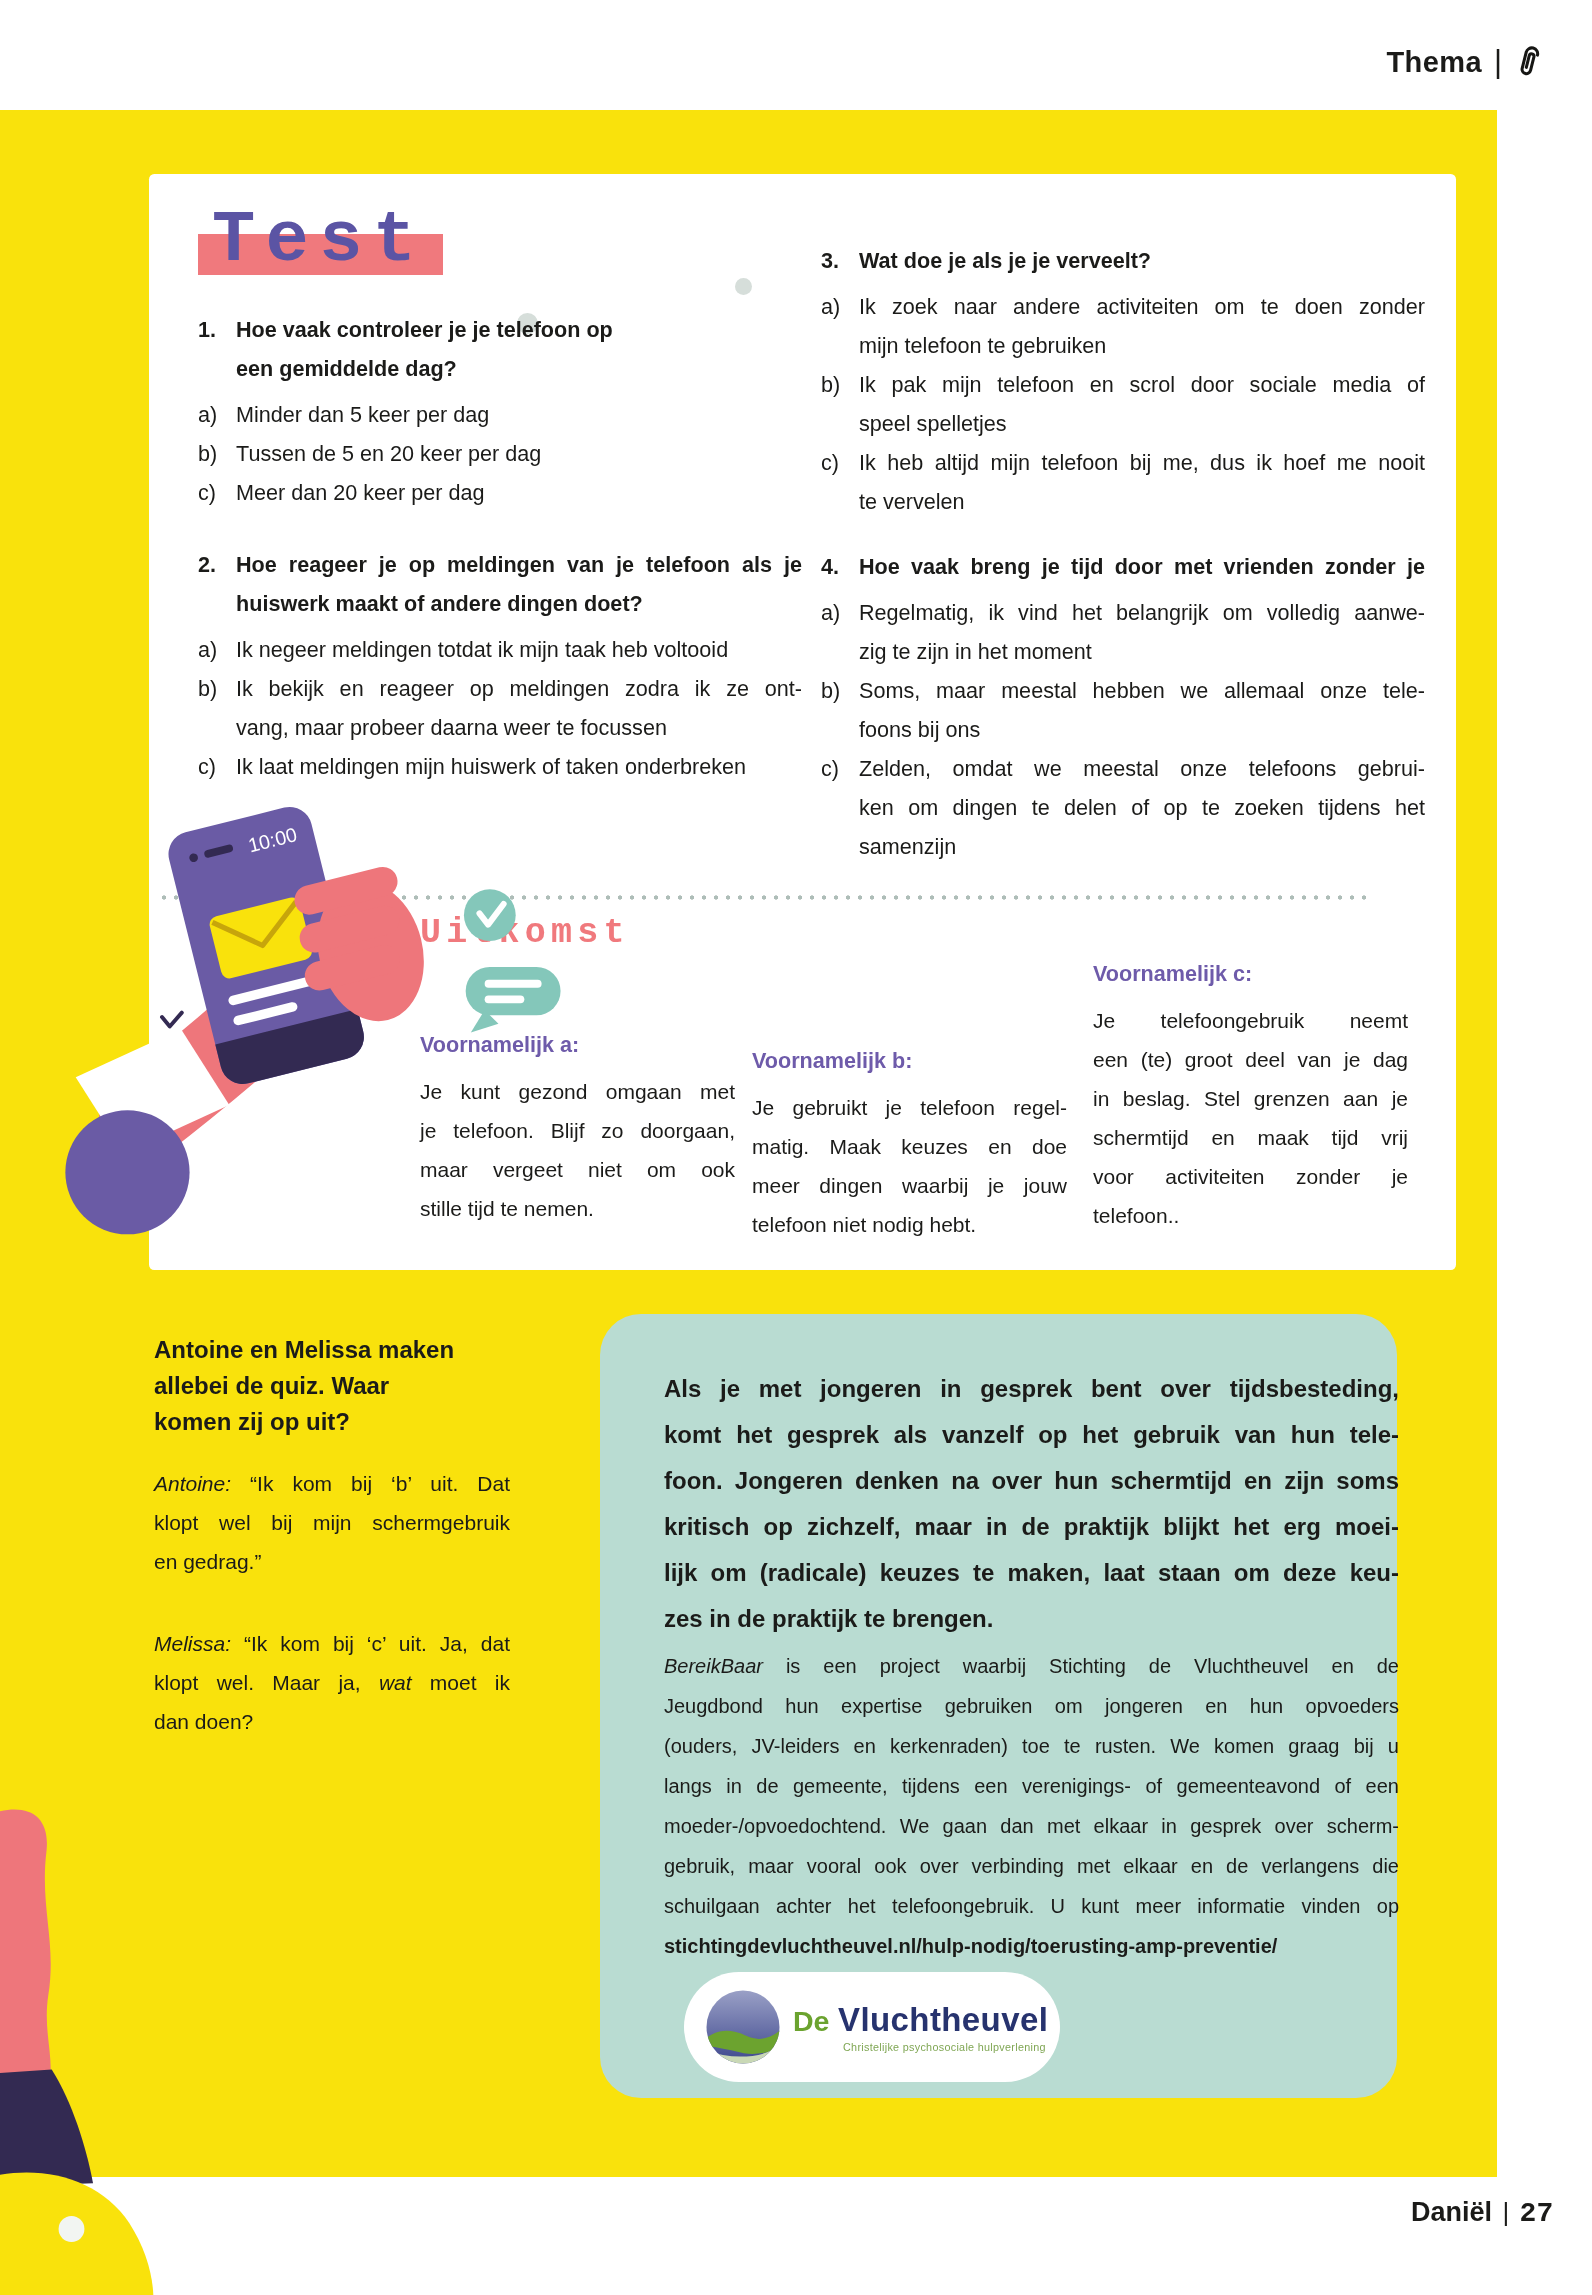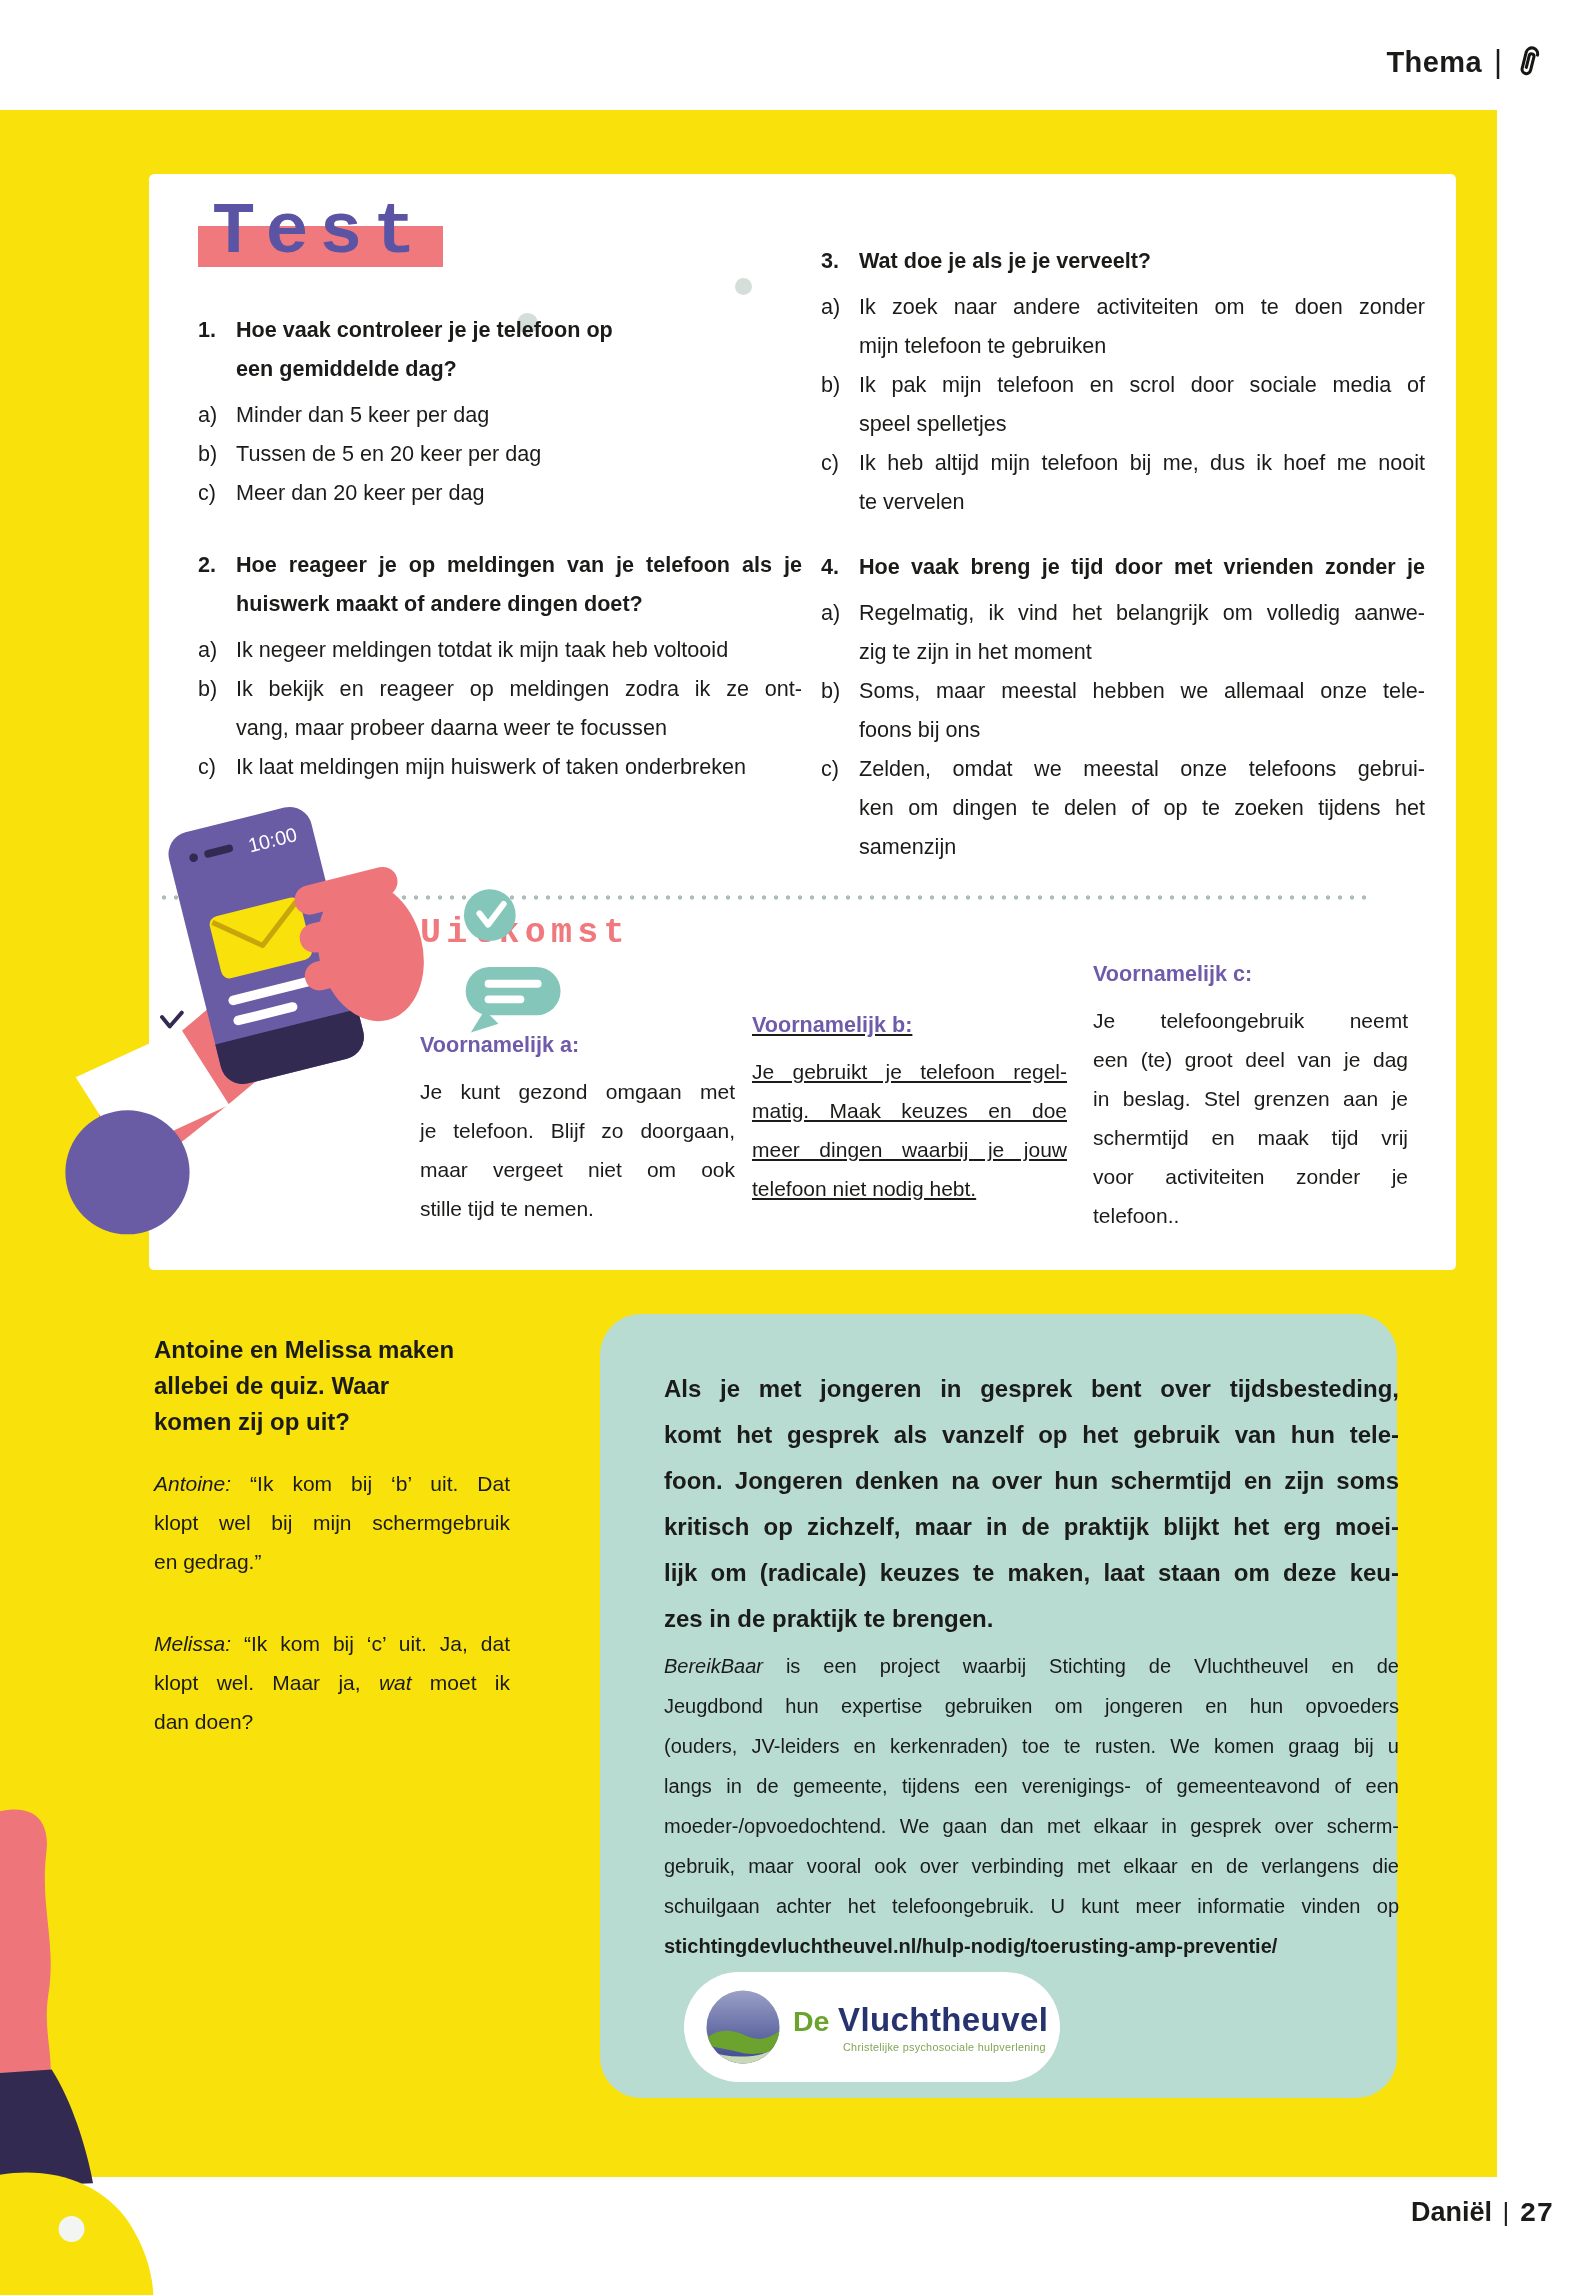--- a/index.html
+++ b/index.html
@@ -14,21 +14,21 @@
   
   .header{position:absolute;top:43px;right:47px;display:flex;align-items:center;gap:12px;}
   .header .h-title{font-size:29px;font-weight:800;letter-spacing:0.4px;}
   .header .h-sep{font-size:31px;font-weight:400;}
   .clip{transform:rotate(14deg);}
   
   .card{position:absolute;left:149px;top:174px;width:1307px;height:1096px;background:#fff;border-radius:5.2px;}
   .dot{position:absolute;border-radius:50%;background:#D6DEDA;}
   .dot1{left:368px;top:139px;width:21px;height:21px;}
   .dot2{left:586px;top:104px;width:17.3px;height:17.3px;}
-  .test-wrap{position:absolute;left:49px;top:16px;width:259px;height:104px;}
+  .test-wrap{position:absolute;left:49px;top:24px;width:259px;height:104px;}
   .test-hl{position:absolute;left:0;top:36px;width:245px;height:41px;background:var(--coral);}
   .test-text{position:relative;font-family:"Liberation Mono",monospace;font-weight:700;
              font-size:72px;line-height:86px;letter-spacing:10.4px;color:var(--purple);padding-left:14px;}
   
   .colL{position:absolute;left:49px;top:136px;width:604px;}
   .colR{position:absolute;left:672px;top:67px;width:604px;}
   .q{margin-bottom:22.4px;}
   .q-head{display:flex;font-weight:700;font-size:21.6px;line-height:39px;margin-bottom:7px;}
   .q-num{width:38px;flex:none;}
   .q-hl{flex:1;min-width:0;}
@@ -39,21 +39,21 @@
   .jl-last{display:block;text-align:left;}
   .dotted{position:absolute;left:8.6px;top:721px;width:1208px;height:5.2px;
           background-image:radial-gradient(circle,#AEBDB8 2px,rgba(0,0,0,0) 2.4px);
           background-size:12px 5.2px;background-repeat:repeat-x;}
   
   .uitkomst{position:absolute;left:271px;top:739px;font-family:"Liberation Mono",monospace;
             font-weight:700;font-size:35px;letter-spacing:5.2px;color:var(--coral);}
   .res{position:absolute;width:315px;font-size:21px;line-height:39px;}
   .res-h{font-weight:700;font-size:21.6px;color:var(--violet);margin-bottom:8.6px;line-height:36px;}
   .res-a{left:271px;top:853px;}
-  .res-b{left:603px;top:833px;text-decoration:underline;}
+  .res-b{left:603px;top:869px;}
   .res-c{left:944px;top:782px;}
   
   .illus{position:absolute;left:60px;top:803px;width:518px;height:440px;z-index:5;}
   
   .aside{position:absolute;left:154px;top:1332px;width:356px;}
   .aside-h{font-weight:800;font-size:24px;line-height:36px;}
   .aside p{margin:0;font-size:21px;line-height:39px;}
   .aside .p1{margin-top:24px;}
   .aside .p2{margin-top:43px;}
   

